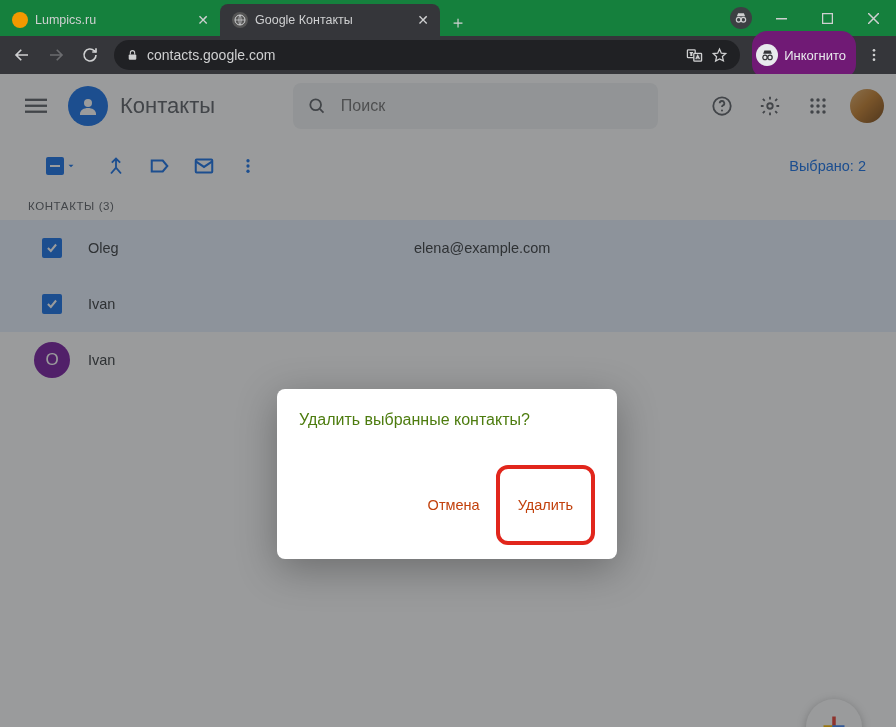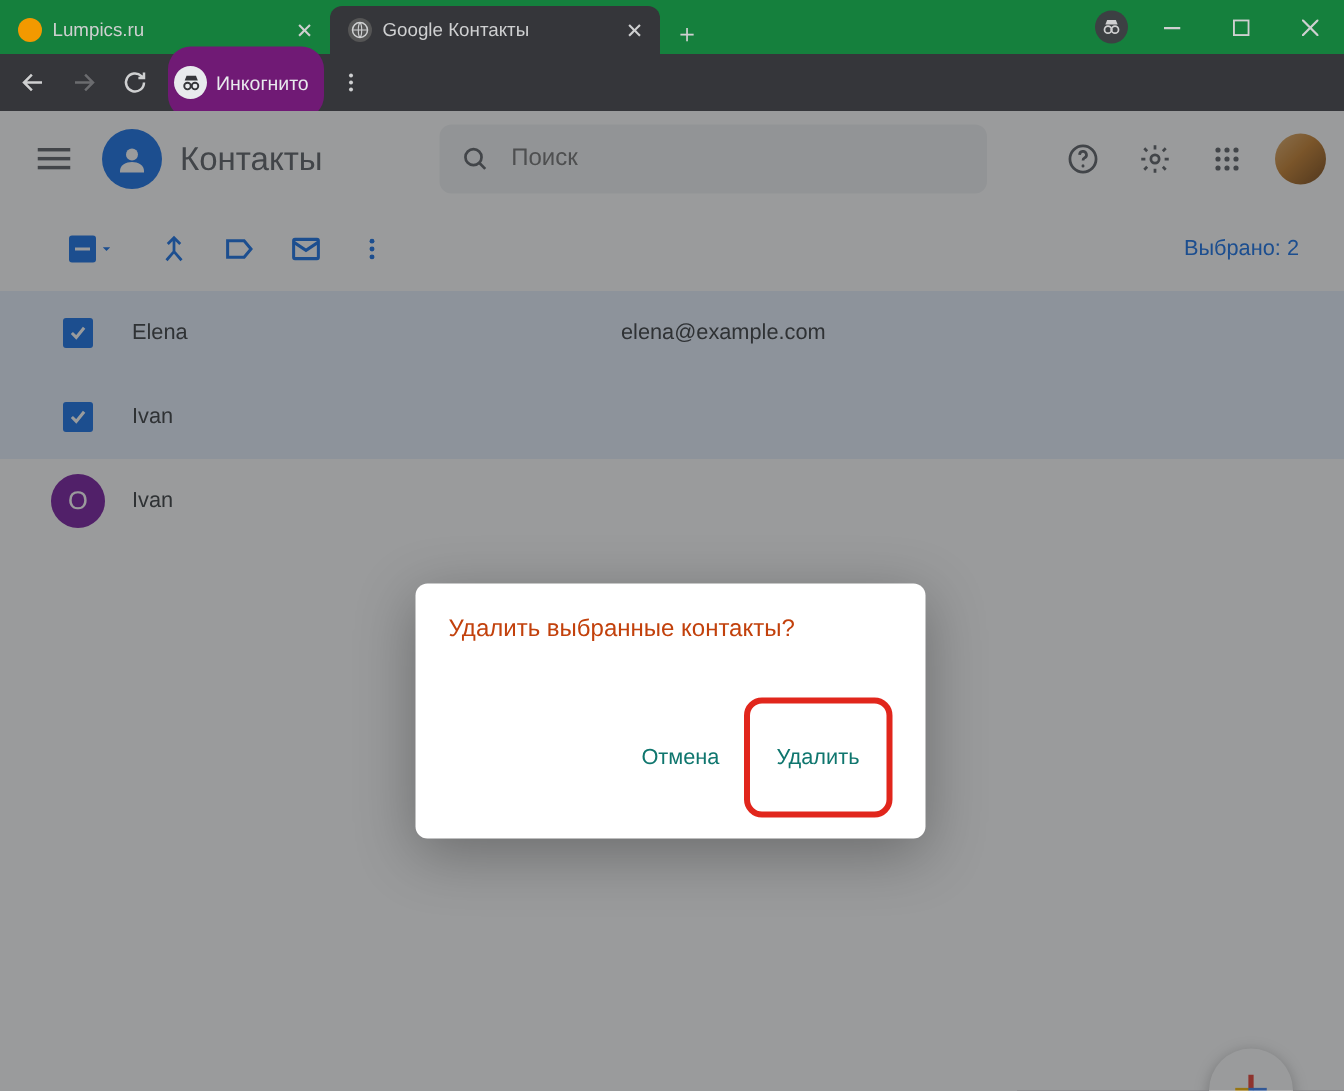--- a/index.html
+++ b/index.html
@@ -54,23 +54,23 @@
   .row .av { width: 36px; height: 36px; border-radius: 50%; background: #7b1fa2; color: #fff; display: flex; align-items: center; justify-content: center; font-size: 17px; font-weight: 500; }
   .row .name { width: 300px; }
   .row .email { color: #3c4043; }
 
   
   .fab { position: absolute; right: 34px; bottom: 38px; width: 56px; height: 56px; border-radius: 50%; background: #fff; box-shadow: 0 2px 10px rgba(0,0,0,.28); display: flex; align-items: center; justify-content: center; cursor: pointer; }
 
   
   .scrim { position: absolute; inset: 0; background: rgba(32,33,36,.45); }
   .dialog { position: absolute; left: 277px; top: 315px; width: 340px; background: #fff; border-radius: 8px; padding: 22px 22px 14px; box-shadow: 0 10px 40px rgba(0,0,0,.3); }
-  .dialog-title { font-size: 16px; color: #c2410c; }
+  .dialog-title { font-size: 16px; color: #4d7c0f; }
   .dialog-actions { display: flex; justify-content: flex-end; gap: 6px; margin-top: 36px; align-items: center; }
-  .dlg-btn { padding: 8px 10px; font-size: 14.5px; font-weight: 500; color: #0f766e; border-radius: 4px; cursor: pointer; background: transparent; border: none; }
+  .dlg-btn { padding: 8px 10px; font-size: 14.5px; font-weight: 500; color: #c2410c; border-radius: 4px; cursor: pointer; background: transparent; border: none; }
   .highlight { border: 4px solid #e1261c; border-radius: 12px; padding: 20px 8px; }
 
   svg { display: block; }
 </style>
 </head>
 <body>
 
 <div class="titlebar">
   <div class="tab">
     <div class="tab-favicon" style="background:#f29900"></div>
@@ -125,20 +125,43 @@
       <svg width="18" height="18" viewBox="0 0 24 24" fill="none" stroke="#6b6c6f" stroke-width="2.2">
         <path d="M4 12h15M13 5l7 7-7 7"></path>
       </svg>
     </div>
   <div class="tbtn">
       <svg width="18" height="18" viewBox="0 0 24 24" fill="none" stroke="#cfd0d1" stroke-width="2.2">
         <path d="M20 12a8 8 0 1 1-2.34-5.66L20 8"></path>
         <path d="M20 3v5h-5"></path>
       </svg>
     </div>
+  <div class="omnibox">
+    <span class="lock">
+        <svg width="13" height="13" viewBox="0 0 24 24" fill="#cfd0d1">
+          <rect x="5" y="10" width="14" height="10" rx="2"></rect>
+          <path d="M8 10V7a4 4 0 0 1 8 0v3" fill="none" stroke="#cfd0d1" stroke-width="2"></path>
+        </svg>
+      </span>
+    <span>contacts.google.com</span>
+    <span style="flex:1"></span>
+    <span>
+        <svg width="17" height="17" viewBox="0 0 24 24" fill="none" stroke="#cfd0d1" stroke-width="1.8">
+          <rect x="2" y="4" width="11" height="11" rx="1"></rect>
+          <rect x="11" y="9" width="11" height="11" rx="1" fill="#35363a"></rect>
+          <path d="M5 8h5M7.5 7v1M6 12c1.5-1 2.5-2.5 2.5-4M9 12c-1.5-1-2.5-2.5-2.5-4"></path>
+          <path d="M14 17l2.5-5 2.5 5M15 15.5h3"></path>
+        </svg>
+      </span>
+    <span>
+        <svg width="17" height="17" viewBox="0 0 24 24" fill="none" stroke="#cfd0d1" stroke-width="1.8">
+          <path d="M12 3l2.6 5.7 6.2.6-4.7 4.2 1.4 6.1L12 16.8l-5.5 3 1.4-6.1L3.2 9.3l6.2-.6z"></path>
+        </svg>
+      </span>
+  </div>
   <div class="incognito-badge">
     <div class="circle">
       <svg width="15" height="15" viewBox="0 0 24 24" fill="#35363a">
           <circle cx="8" cy="15" r="3.5" fill="none" stroke="#35363a" stroke-width="2"></circle>
           <circle cx="16" cy="15" r="3.5" fill="none" stroke="#35363a" stroke-width="2"></circle>
           <path d="M11 15h2" stroke="#35363a" stroke-width="2"></path>
           <path d="M5 9l2-5h10l2 5z"></path>
         </svg>
     </div>
     <span>Инкогнито</span>
@@ -233,28 +256,29 @@
     <div class="aicon">
         <svg width="18" height="18" viewBox="0 0 24 24" fill="#1a73e8">
           <circle cx="12" cy="5" r="2.2"></circle>
           <circle cx="12" cy="12" r="2.2"></circle>
           <circle cx="12" cy="19" r="2.2"></circle>
         </svg>
       </div>
     <div class="selected-count">Выбрано: 2</div>
   </div>
 
+  <div class="list-header">КОНТАКТЫ (3)</div>
 
   <div class="row selected">
     <div class="chk">
         <svg width="14" height="14" viewBox="0 0 24 24" fill="none" stroke="#fff" stroke-width="3.5">
           <path d="M5 12l5 5 9-11"></path>
         </svg>
       </div>
-    <div class="name">Elena</div>
+    <div class="name">Oleg</div>
     <div class="email">elena@example.com</div>
   </div>
   <div class="row selected">
     <div class="chk">
         <svg width="14" height="14" viewBox="0 0 24 24" fill="none" stroke="#fff" stroke-width="3.5">
           <path d="M5 12l5 5 9-11"></path>
         </svg>
       </div>
     <div class="name">Ivan</div>
     <div class="email"></div>

